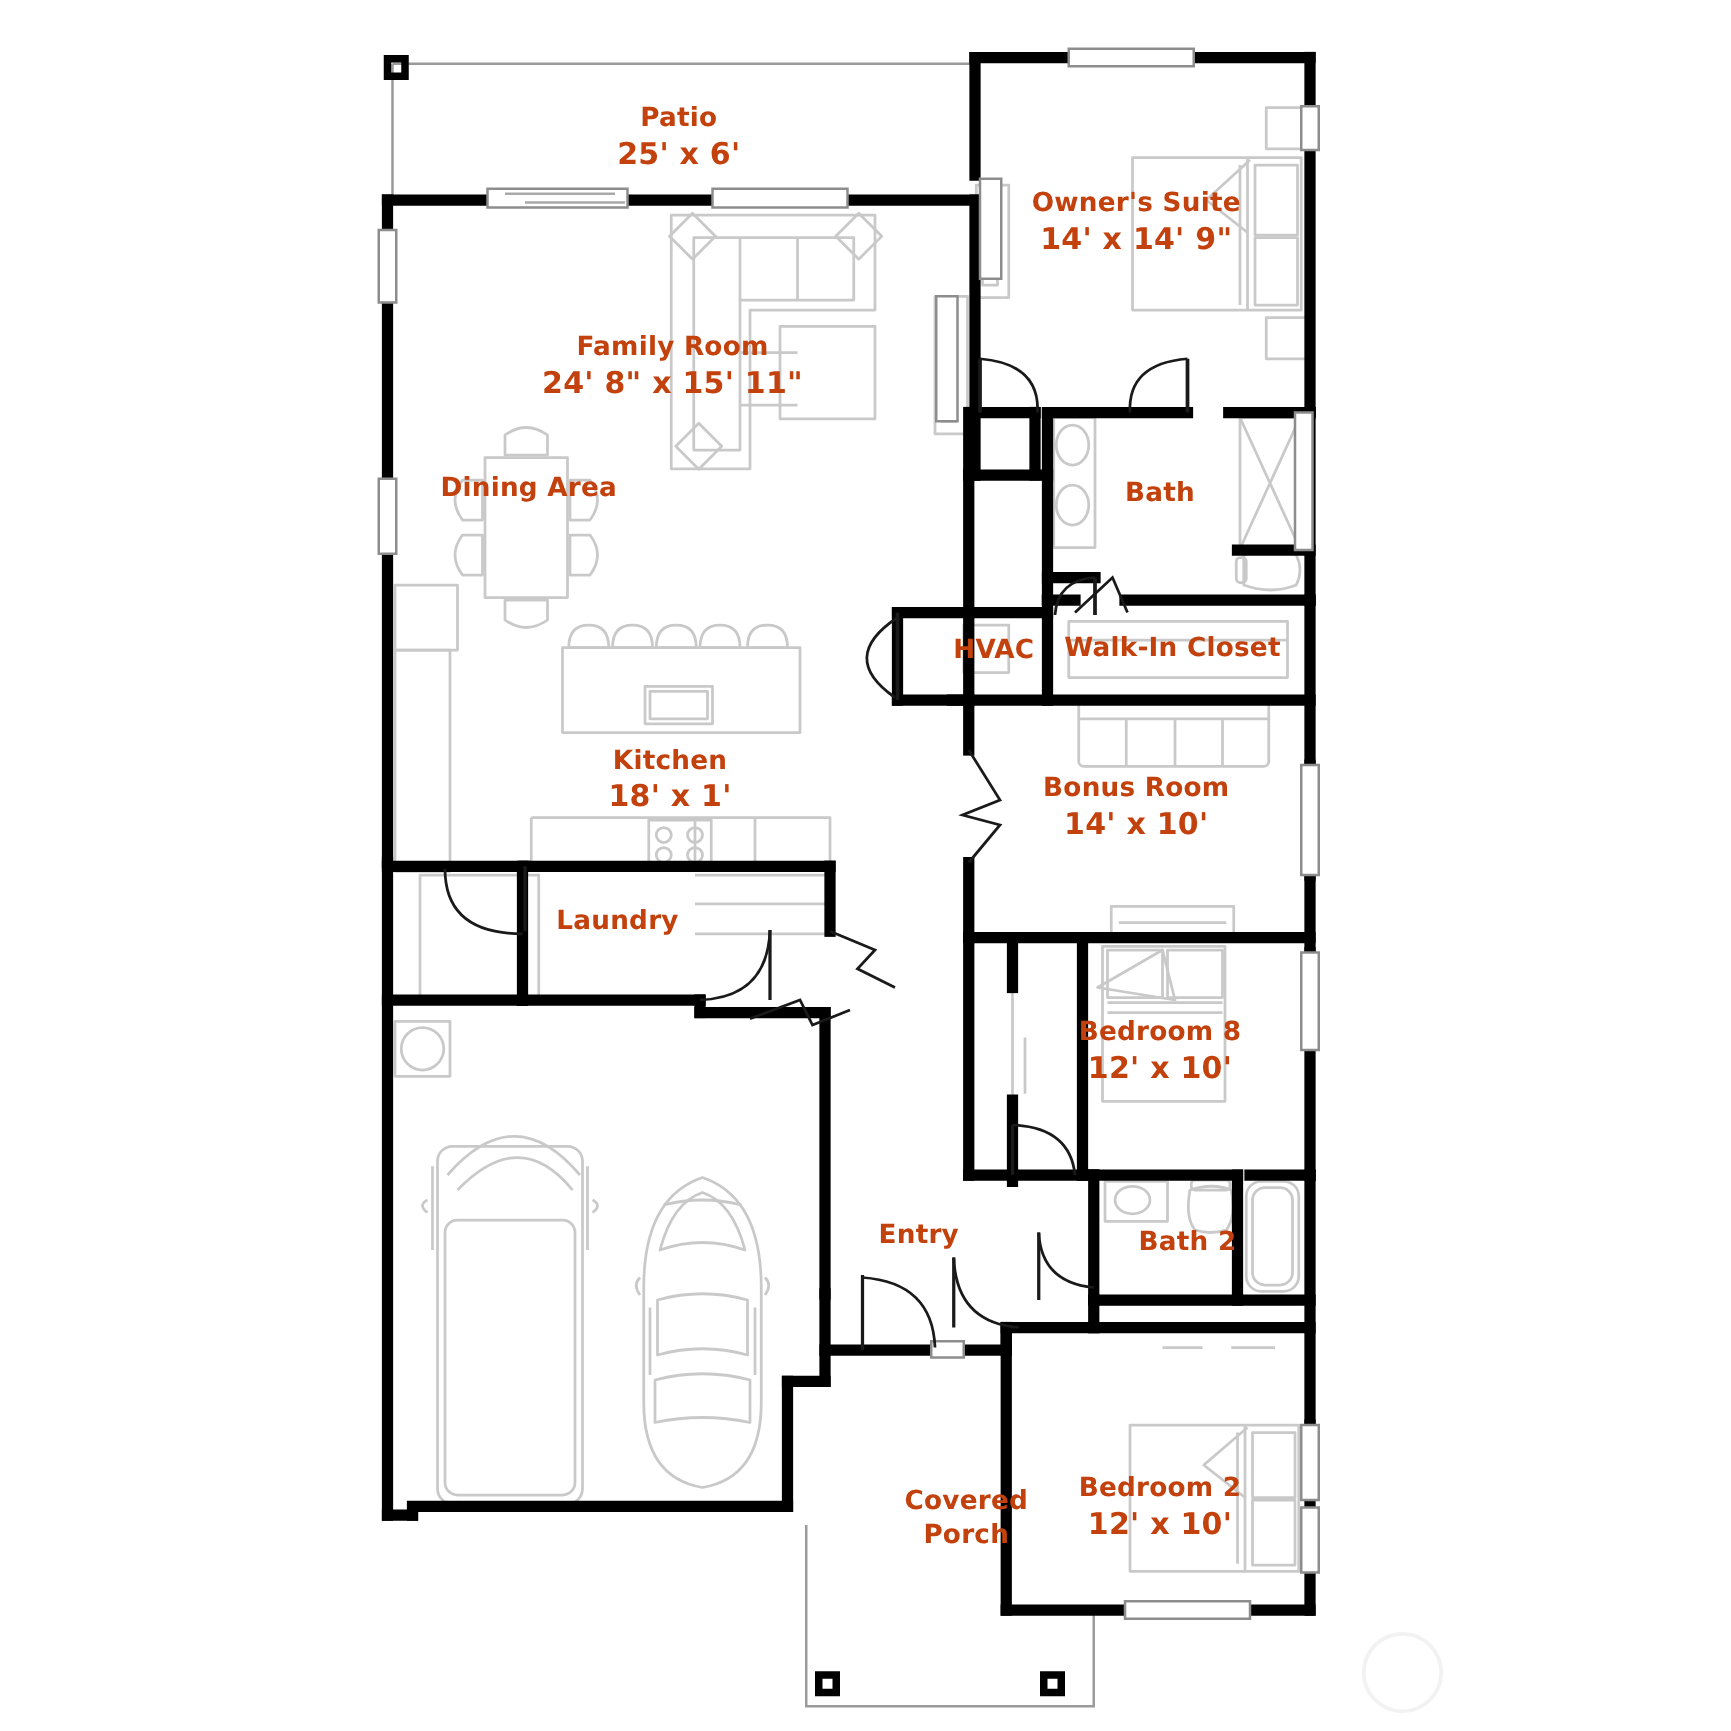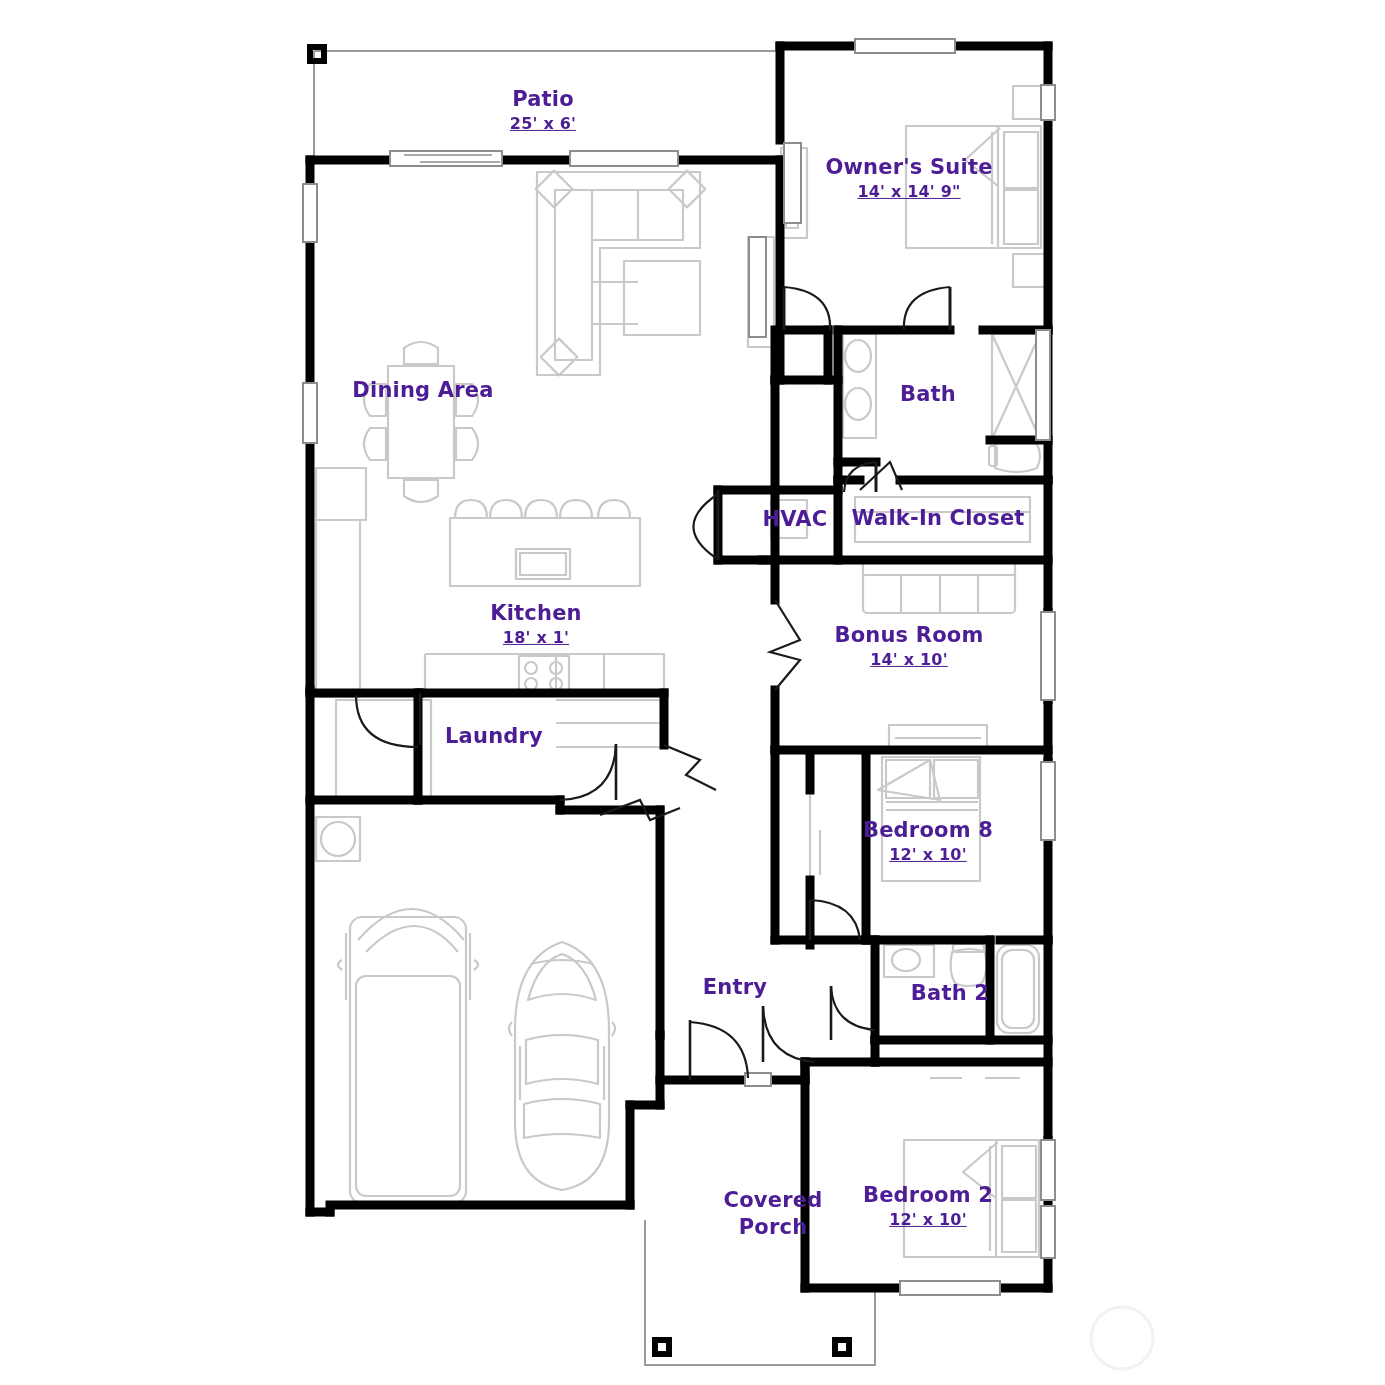--- a/index.html
+++ b/index.html
@@ -8,31 +8,31 @@
   #plan-root{
     position:relative;
     width:1385px;height:1385px;
     background:#ffffff;
     overflow:hidden;
   }
   #plan-svg{position:absolute;left:0;top:0;width:1385px;height:1385px;}
   .rm-label{
     position:absolute;
     text-align:center;
-    color:#4c1d95;
+    color:#c2410c;
     font-family:"DejaVu Sans", sans-serif;
     font-weight:700;
     letter-spacing:.2px;
     line-height:1.22;
     white-space:nowrap;
     transform:translate(-50%,-50%);
     pointer-events:none;
   }
   .rm-label .nm{display:block;font-size:21px;}
-  .rm-label .dim{display:block;font-size:16px;text-decoration:underline;}
+  .rm-label .dim{display:block;font-size:24px;}
   .rm-label.two .nm{margin-bottom:1px;}
 </style>
 </head>
 <body>
 
 <div id="plan-root">
 
   <svg id="plan-svg" viewBox="0 0 1385 1385" xmlns="http://www.w3.org/2000/svg">
 
     <g fill="none" stroke="#c9c9c9" stroke-width="2.2" stroke-linejoin="round">
@@ -388,20 +388,24 @@
   <div class="rm-label two" style="left:543px;top:110px;">
     <span class="nm">Patio</span>
     <span class="dim">25' x 6'</span>
   </div>
 
   <div class="rm-label two" style="left:909px;top:178px;">
     <span class="nm">Owner's Suite</span>
     <span class="dim">14' x 14' 9"</span>
   </div>
 
+  <div class="rm-label two" style="left:538px;top:293px;">
+    <span class="nm">Family Room</span>
+    <span class="dim">24' 8" x 15' 11"</span>
+  </div>
 
   <div class="rm-label" style="left:423px;top:391px;">
     <span class="nm">Dining Area</span>
   </div>
 
   <div class="rm-label" style="left:928px;top:395px;">
     <span class="nm">Bath</span>
   </div>
 
   <div class="rm-label" style="left:795px;top:520px;">

